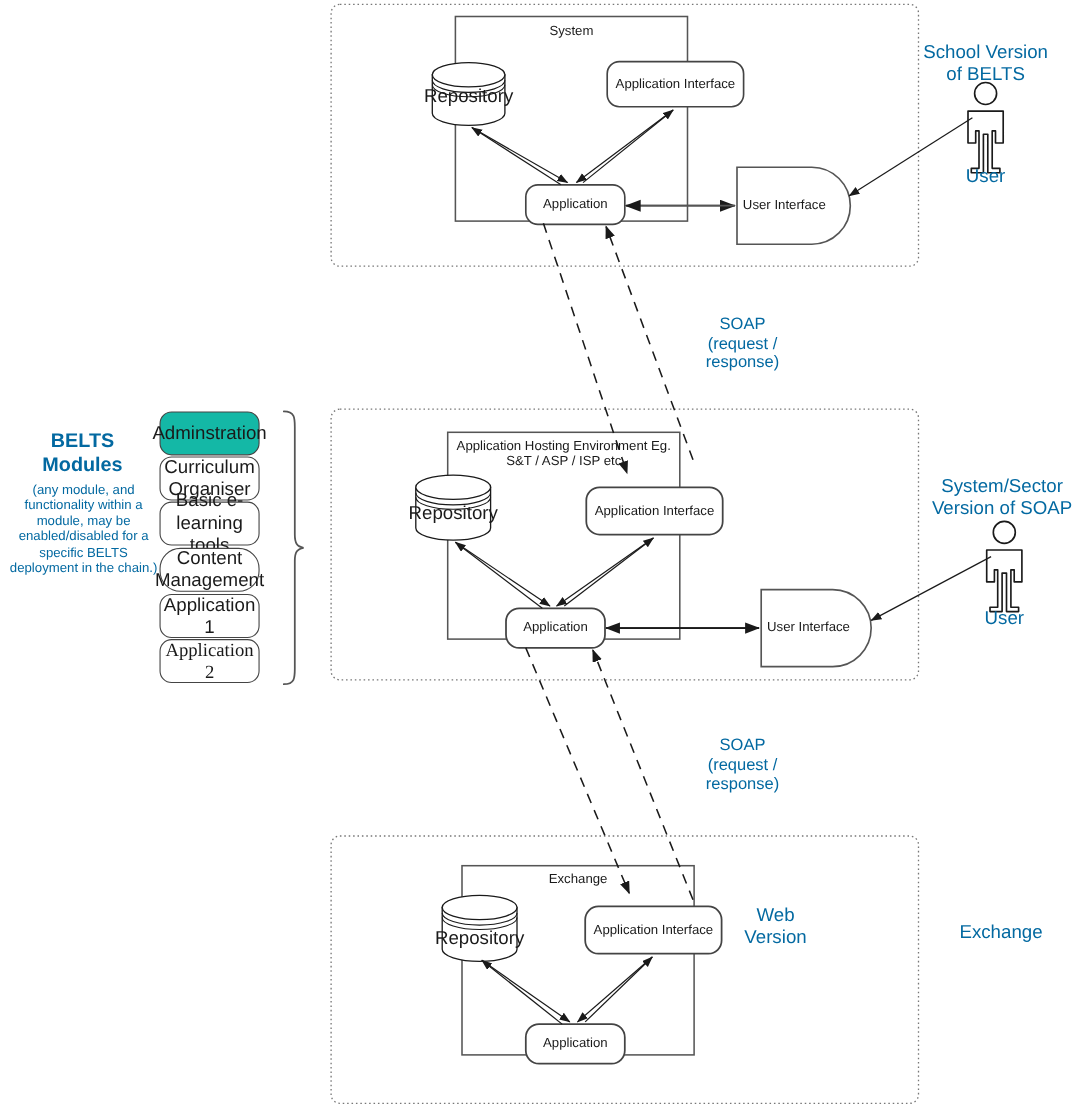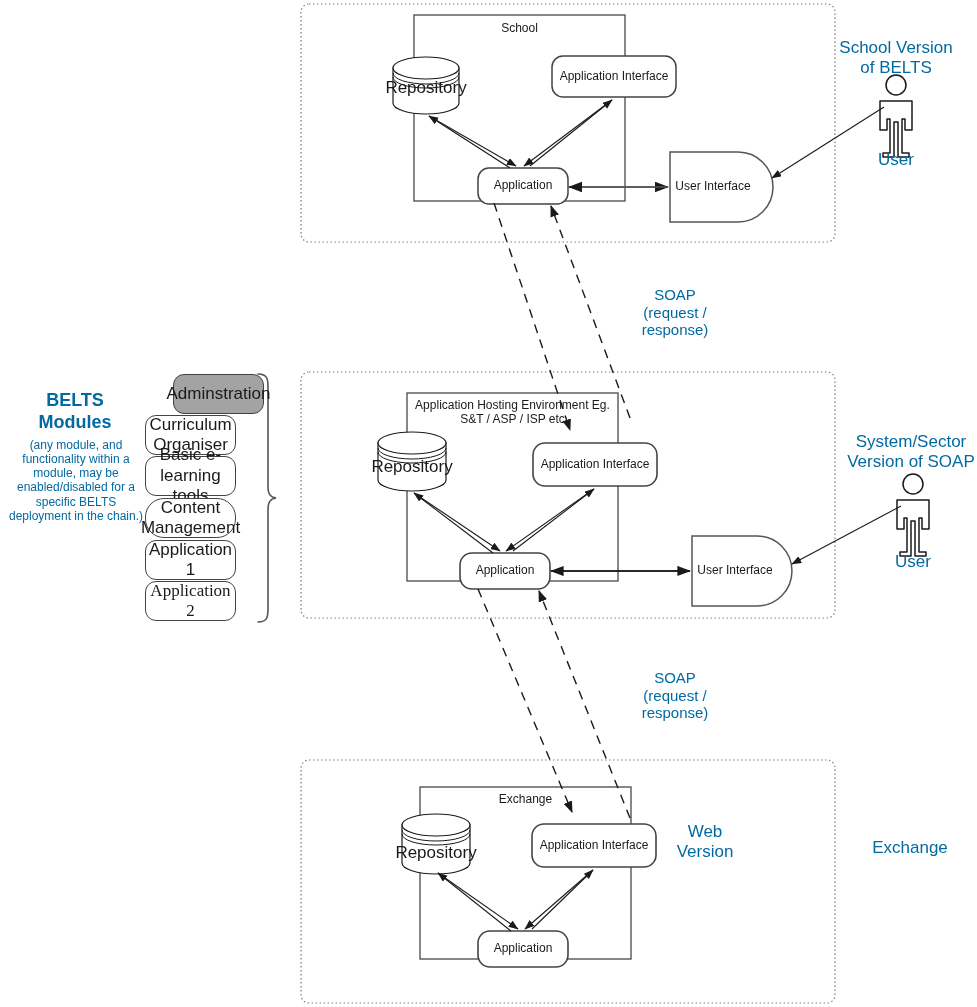--- a/index.html
+++ b/index.html
@@ -163,21 +163,21 @@
 
     <path d="M258,374 C268,374 268,380 268,388 L268,486 C268,494 270,497 276,498
              C270,499 268,502 268,510 L268,608 C268,616 268,622 258,622" fill="none" stroke="#555" stroke-width="1.6" stroke-linecap="round"></path>
   </svg>
 
   <div class="txt lbl-big" style="left:10px; top:390px; width:130px;">BELTS</div>
   <div class="txt lbl-big" style="left:10px; top:412px; width:130px;">Modules</div>
   <div class="txt lbl-md" style="left:6px; top:438px; width:140px;">(any module, and functionality within a module, may be enabled/disabled for a specific BELTS deployment in the chain.)</div>
 
   <div>
-    <div style="position:absolute; left:145px; top:374px; width:89px; height:38px; border:1.4px solid #444; border-radius:11px; background:#a3a3a3; display:flex; align-items:center; justify-content:center;margin-left:28px;">
+    <div style="position:absolute; left:145px; top:374px; width:89px; height:38px; border:1.4px solid #444; border-radius:11px; background:#14b8a6; display:flex; align-items:center; justify-content:center;">
       <span class="lbl-sm" style="text-align:center; white-space:pre-line;">Adminstration</span>
     </div>
     <div style="position:absolute; left:145px; top:415px; width:89px; height:38px; border:1.4px solid #444; border-radius:11px; background:#fff; display:flex; align-items:center; justify-content:center;">
       <span class="lbl-sm" style="text-align:center; white-space:pre-line; line-height:1.2;">Curriculum
 Organiser</span>
     </div>
     <div style="position:absolute; left:145px; top:456px; width:89px; height:38px; border:1.4px solid #444; border-radius:11px; background:#fff; display:flex; align-items:center; justify-content:flex-end;">
       <span class="lbl-sm" style="text-align:center; white-space:pre-line; line-height:1.2;">Basic e-learning
 tools</span>
     </div>
@@ -186,21 +186,21 @@
 Management</span>
     </div>
     <div style="position:absolute; left:145px; top:540px; width:89px; height:38px; border:1.4px solid #444; border-radius:11px; background:#fff; display:flex; align-items:center; justify-content:center;">
       <span class="lbl-sm" style="text-align:center;">Application 1</span>
     </div>
     <div style="position:absolute; left:145px; top:581px; width:89px; height:38px; border:1.4px solid #444; border-radius:11px; background:#fff; display:flex; align-items:center; justify-content:center;font-family:Liberation Serif, serif;">
       <span class="lbl-sm" style="text-align:center;">Application 2</span>
     </div>
   </div>
 
-  <div class="node-text lbl-md" style="left:414px; top:20px; width:211px; height:18px;">School</div>
+  <div class="node-text lbl-md" style="left:414px; top:20px; width:211px; height:18px;">System</div>
   <div class="node-text lbl-sm" style="left:393px; top:80px; width:66px; height:16px;">Repository</div>
   <div class="node-text lbl-md" style="left:552px; top:56px; width:124px; height:41px;">Application Interface</div>
   <div class="node-text lbl-md" style="left:478px; top:168px; width:90px; height:36px;">Application</div>
   <div class="node-text lbl-md" style="left:670px; top:152px; width:86px; height:70px;">User Interface</div>
   <div class="txt lbl-xl" style="left:816px; top:38px; width:160px;">School Version
 of BELTS</div>
   <div class="txt lbl-sm" style="left:866px; top:150px; width:60px;">User</div>
 
   <div class="txt lbl-lg" style="left:595px; top:286px; width:160px;">SOAP
 (request /

